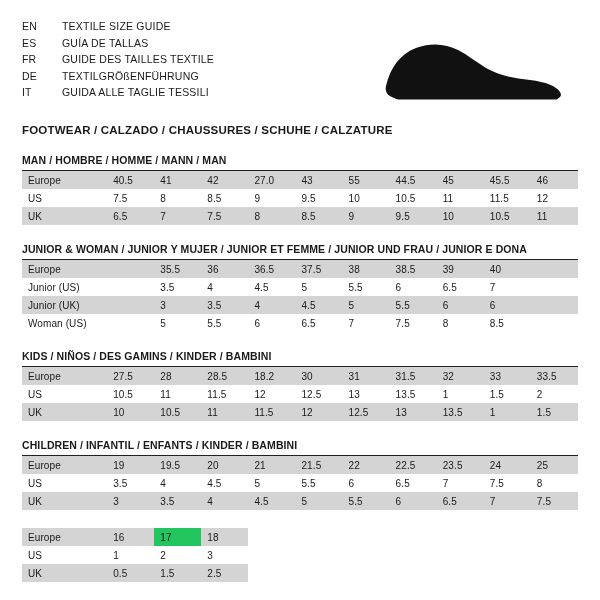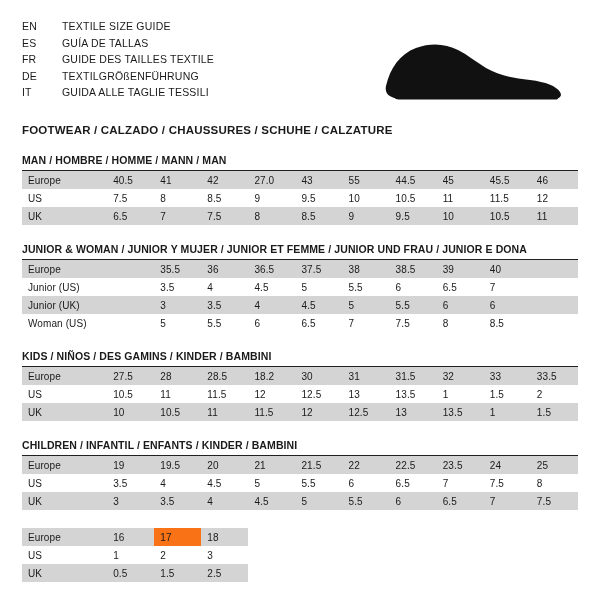--- a/index.html
+++ b/index.html
@@ -406,21 +406,21 @@
         <col style="width:47px">
           <col style="width:47px">
           <col style="width:47px">
           <col style="width:47px">
           <col style="width:47px">
       </colgroup>
       <tbody>
         <tr>
           <td class="label" style="background:#d4d4d4">Europe</td>
           <td class="val" style="background:#d4d4d4">16</td>
-          <td class="val" style="background:#f97316">17</td>
+          <td class="val" style="background:#22c55e">17</td>
           <td class="val" style="background:#d4d4d4">18</td>
           <td class="val"></td>
           <td class="val"></td>
           <td class="val"></td>
           <td class="val"></td>
           <td class="val"></td>
           <td class="val"></td>
           <td class="val"></td>
         </tr>
         <tr>

